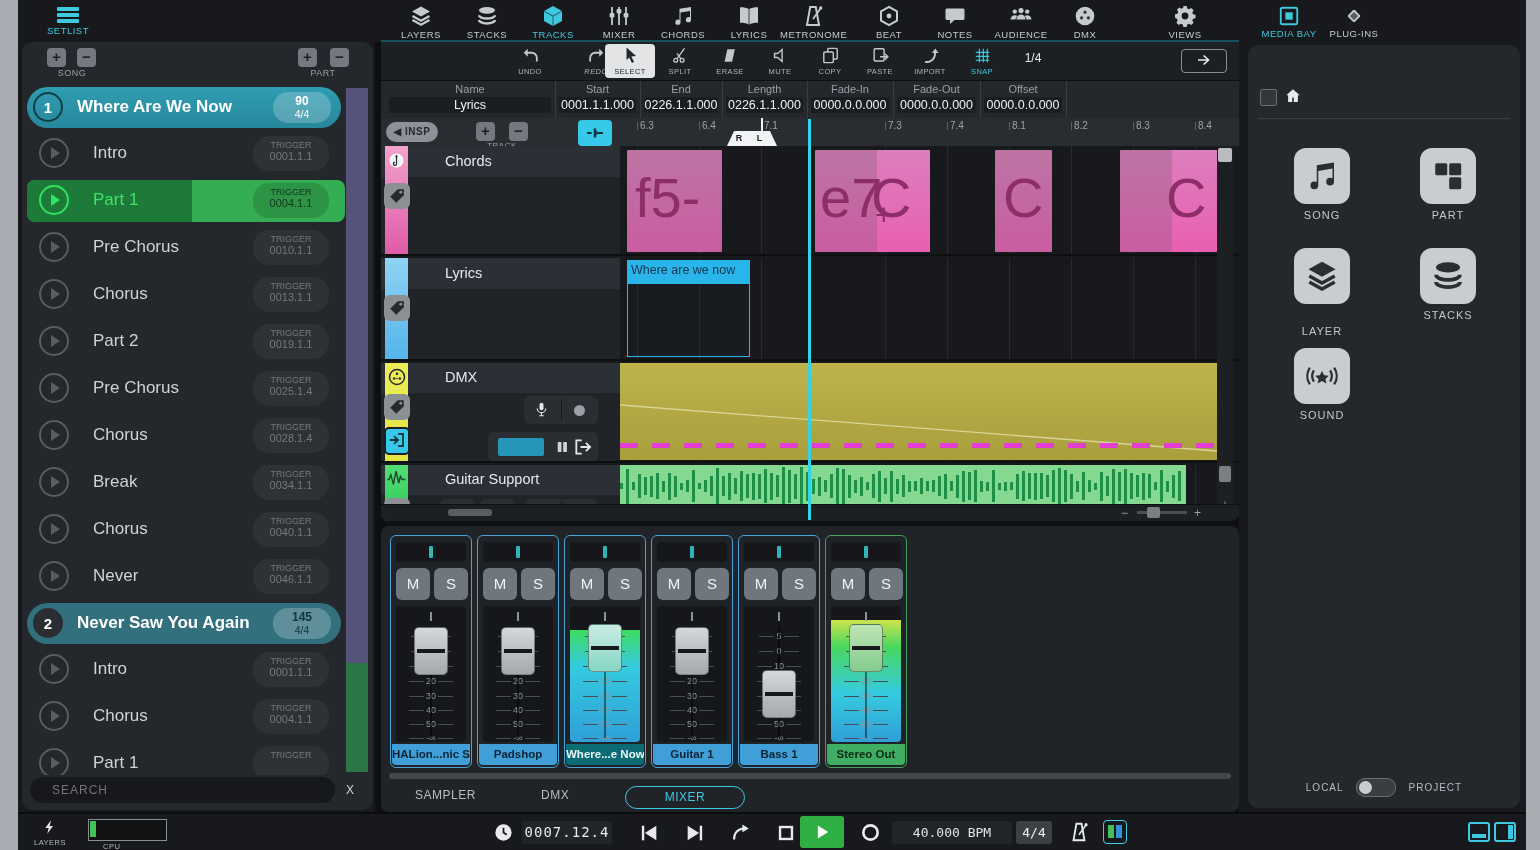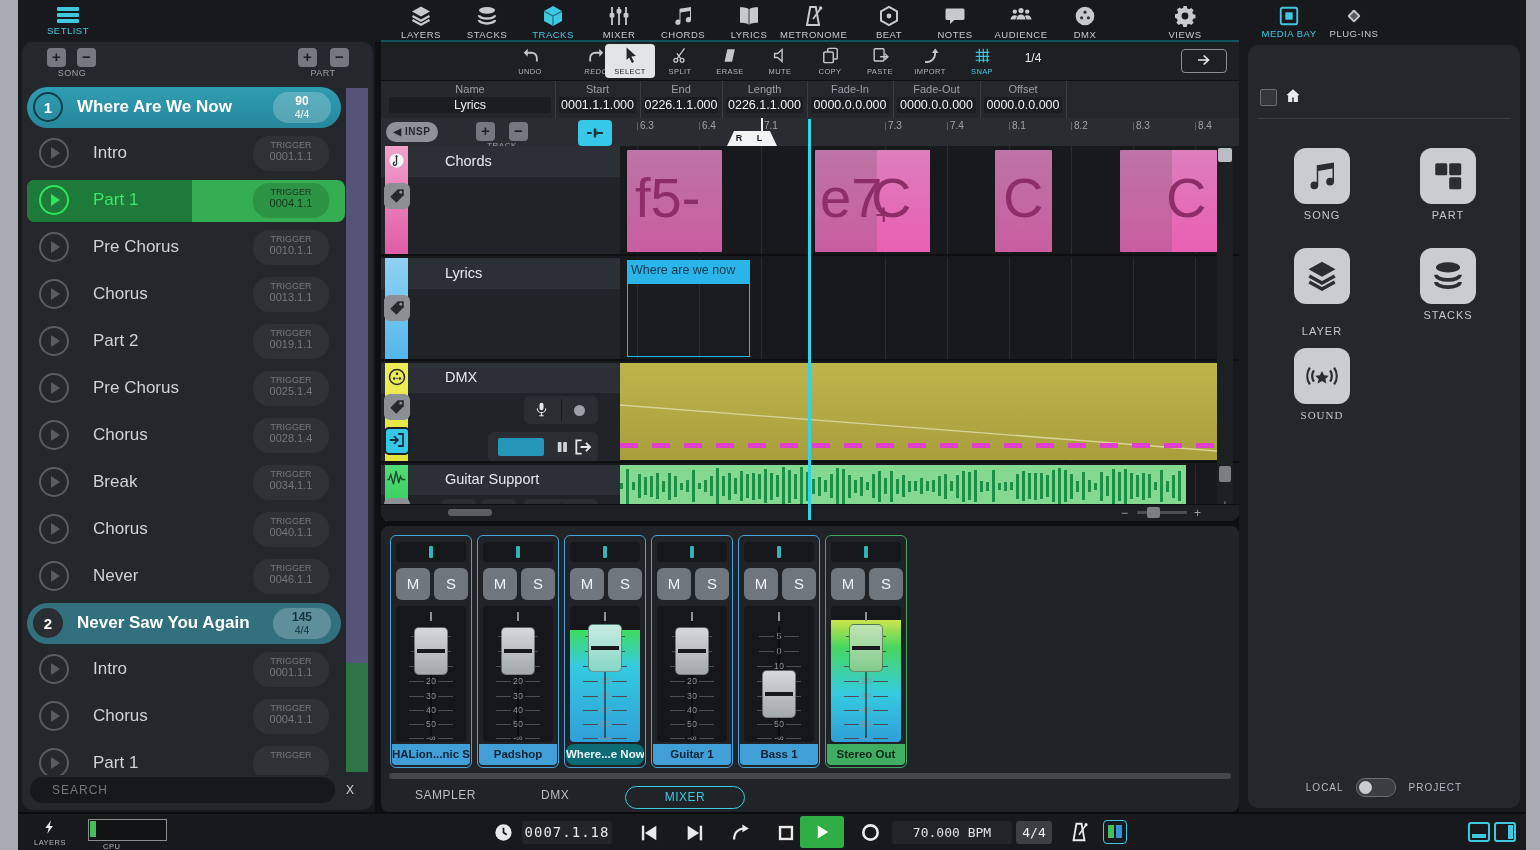--- a/index.html
+++ b/index.html
@@ -864,21 +864,21 @@
             <div class="scalerow" style="top: 70px;"><i></i><span>20</span><i></i></div>
             <div class="scalerow" style="top: 85px;"><i></i><span>30</span><i></i></div>
             <div class="scalerow" style="top: 99px;"><i></i><span>40</span><i></i></div>
             <div class="scalerow" style="top: 113px;"><i></i><span>50</span><i></i></div>
             <div class="scalerow" style="top: 127px;"><i></i><span>-∞</span><i></i></div>
             <div style="position: absolute; left: 34px; top: 20px; width: 1.5px; height: 112px; background: rgba(0, 0, 0, 0.45);"></div>
             <div style="position: absolute; left: 18px; top: 18px; width: 34px; height: 48px; border-radius: 5px; background: linear-gradient(rgb(201, 236, 226), rgb(134, 214, 198)); border: 1px solid rgba(0, 0, 0, 0.4); box-sizing: border-box;">
               <div style="position: absolute; left: 2px; top: 21px; width: 28px; height: 3.5px; background: rgb(23, 25, 28);"></div>
             </div>
           </div>
-          <div class="mlabel" style="background: rgb(12, 107, 116); color: rgb(234, 246, 248); border-radius: 8px;">Where...e Now</div>
+          <div class="mlabel" style="background: rgb(12, 107, 116); color: rgb(234, 246, 248);">Where...e Now</div>
         </div>
         <div class="mixstrip" style="left: 270px;">
           <div style="position: absolute; left: 5px; top: 6px; width: 70px; height: 20px; background: rgb(21, 23, 26); border-radius: 4px;">
             <div style="position: absolute; left: 33px; top: 4px; width: 4px; height: 12px; background: rgb(47, 181, 181); border-radius: 1px;"></div>
           </div>
           <div class="ms-btn" style="left: 5px;">M</div>
           <div class="ms-btn" style="left: 43px;">S</div>
           <div style="position: absolute; left: 5px; top: 70px; width: 70px; height: 136px; background: rgb(21, 23, 26); border-radius: 4px; overflow: hidden;">
             <div style="position: absolute; left: 34px; top: 6px; width: 1.5px; height: 9px; background: rgb(143, 147, 152);"></div>
             <div class="scalerow" style="top: 25px;"><i></i><span>5</span><i></i></div>
@@ -1016,21 +1016,21 @@
         </div>
         <div class="mb-lbl" style="left: 150px; top: 264px;">STACKS</div>
         <div class="mb-btn ic" style="left: 46px; top: 303px;">
           <svg viewBox="0 0 32 24">
             <path d="M16 7.5l1.9 3.8 4.2.5-3.1 2.8.9 4.1-3.9-2.2-3.9 2.2.9-4.1-3.1-2.8 4.2-.5z" fill="currentColor"></path>
             <g stroke="currentColor" stroke-width="2" fill="none">
               <path d="M8.8 7a9.5 9.5 0 0 0 0 10M5.2 4.5a13.5 13.5 0 0 0 0 15M23.2 7a9.5 9.5 0 0 1 0 10M26.8 4.5a13.5 13.5 0 0 1 0 15"></path>
             </g>
           </svg>
         </div>
-        <div class="mb-lbl" style="left: 24px; top: 364px; font-family: Liberation Serif, serif;">SOUND</div>
+        <div class="mb-lbl" style="left: 24px; top: 364px;">SOUND</div>
       </div>
     <div class="abs" style="left:0;top:733px;width:272px;text-align:center;">
       <span style="font-size:10px;letter-spacing:1px;color:#b7bac0;vertical-align:middle;">LOCAL</span>
       <span style="display:inline-block;width:38px;height:17px;background:#3a3e43;border:1px solid #6a6e73;border-radius:9px;margin:0 8px;vertical-align:middle;position:relative;">
         <span style="position:absolute;left:2px;top:1.5px;width:13px;height:13px;background:#c9ccd0;border-radius:50%;"></span>
       </span>
       <span style="font-size:10px;letter-spacing:1px;color:#b7bac0;vertical-align:middle;">PROJECT</span>
     </div>
   </div>
 
@@ -1044,21 +1044,21 @@
       <div style="position: absolute; left: 70px; top: 5px; width: 77px; height: 20px; border: 1px solid rgb(138, 142, 147); background: rgb(16, 18, 20);">
         <div style="position: absolute; left: 1px; top: 1px; width: 6px; height: 16px; background: rgb(68, 192, 90);"></div>
       </div>
       <div style="position: absolute; left: 85px; top: 28px; font-size: 7.5px; letter-spacing: 0.5px; color: rgb(182, 185, 189);">CPU</div>
       <div class="ic" style="position: absolute; left: 475px; top: 8px; width: 21px; height: 21px; color: rgb(232, 234, 236);">
         <svg viewBox="0 0 24 24">
           <circle cx="12" cy="12" r="9.3" fill="currentColor"></circle>
           <path d="M12 6.5V12l3.6 2.6" stroke="#17191c" stroke-width="2" fill="none"></path>
         </svg>
       </div>
-      <div style="position: absolute; left: 504px; top: 7px; width: 90px; height: 23px; background: rgb(34, 37, 40); border-radius: 3px; color: rgb(230, 232, 234); font-family: &quot;DejaVu Sans Mono&quot;, monospace; font-size: 14px; text-align: center; line-height: 23px; letter-spacing: 1px;">0007.1.18</div>
+      <div style="position: absolute; left: 504px; top: 7px; width: 90px; height: 23px; background: rgb(34, 37, 40); border-radius: 3px; color: rgb(230, 232, 234); font-family: &quot;DejaVu Sans Mono&quot;, monospace; font-size: 14px; text-align: center; line-height: 23px; letter-spacing: 1px;">0007.12.4</div>
       <div class="ic" style="position: absolute; left: 620px; top: 8px; width: 22px; height: 22px; color: rgb(232, 234, 236);">
         <svg viewBox="0 0 24 24">
           <path d="M5.5 4v16" stroke="currentColor" stroke-width="2.6"></path>
           <path d="M20 4 7.5 12 20 20z" fill="currentColor"></path>
         </svg>
       </div>
       <div class="ic" style="position: absolute; left: 666px; top: 8px; width: 22px; height: 22px; color: rgb(232, 234, 236);">
         <svg viewBox="0 0 24 24">
           <path d="M18.5 4v16" stroke="currentColor" stroke-width="2.6"></path>
           <path d="M4 4l12.5 8L4 20z" fill="currentColor"></path>
@@ -1080,21 +1080,21 @@
           <svg viewBox="0 0 24 24">
             <path d="M7 4.2 19.5 12 7 19.8z" fill="currentColor"></path>
           </svg>
         </div>
       </div>
       <div class="ic" style="position: absolute; left: 842px; top: 8px; width: 21px; height: 21px; color: rgb(232, 234, 236);">
         <svg viewBox="0 0 24 24">
           <circle cx="12" cy="12" r="8.2" fill="none" stroke="currentColor" stroke-width="3"></circle>
         </svg>
       </div>
-      <div style="position: absolute; left: 874px; top: 7px; width: 120px; height: 23px; background: rgb(34, 37, 40); border-radius: 3px; color: rgb(223, 225, 227); font-family: &quot;DejaVu Sans Mono&quot;, monospace; font-size: 13px; text-align: center; line-height: 23px;">70.000 BPM</div>
+      <div style="position: absolute; left: 874px; top: 7px; width: 120px; height: 23px; background: rgb(34, 37, 40); border-radius: 3px; color: rgb(223, 225, 227); font-family: &quot;DejaVu Sans Mono&quot;, monospace; font-size: 13px; text-align: center; line-height: 23px;">40.000 BPM</div>
       <div style="position: absolute; left: 998px; top: 7px; width: 36px; height: 23px; background: rgb(60, 64, 68); border-radius: 3px; color: rgb(238, 240, 241); font-family: &quot;DejaVu Sans Mono&quot;, monospace; font-size: 13px; text-align: center; line-height: 23px;">4/4</div>
       <div class="ic" style="position: absolute; left: 1050px; top: 7px; width: 22px; height: 22px; color: rgb(232, 234, 236);">
         <svg viewBox="0 0 24 24">
           <path d="M9.2 3h5.6L18 21H6z" fill="none" stroke="currentColor" stroke-width="2"></path>
           <path d="M12 15 19.5 4.5" stroke="currentColor" stroke-width="1.8"></path>
           <circle cx="19.7" cy="4" r="1.7" fill="currentColor"></circle>
         </svg>
       </div>
       <div style="position: absolute; left: 1085px; top: 6px; width: 24px; height: 24px; border: 1.5px solid rgb(63, 201, 224); border-radius: 4px; box-sizing: border-box;">
         <div style="position: absolute; left: 4px; top: 4px; width: 6px; height: 13px; background: rgb(68, 192, 90);"></div>

